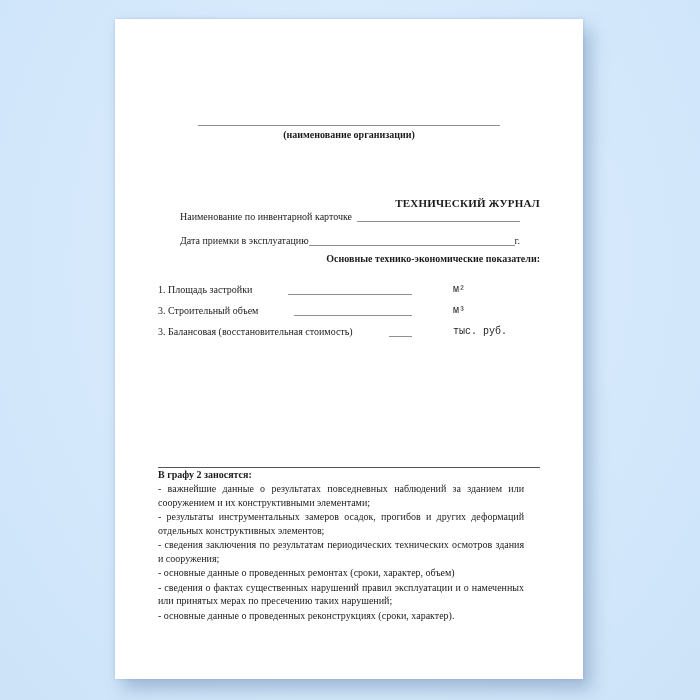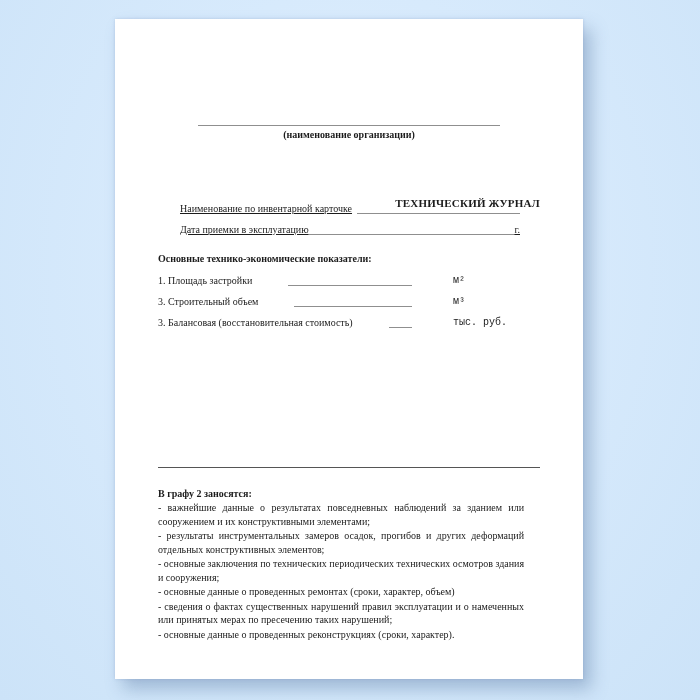--- a/index.html
+++ b/index.html
@@ -15,33 +15,33 @@
   }
   .sec{position:absolute;left:43px;right:43px;}
 
   .org-block{top:97px;}
   .org-line{width:302px;margin:0 auto;height:9px;border-bottom:1px solid #8f8f8f;}
   .org-caption{text-align:center;font-weight:bold;font-size:10px;margin-top:3px;}
 
   .title-block{top:145px;text-align:right;font-weight:bold;font-size:11px;line-height:13px;letter-spacing:.2px;margin-top:33px;}
 
   .fields-block{top:180px;}
-  .field-row{display:flex;margin:4px 20px 9px 22px;font-size:10px;line-height:12px;text-decoration:underline;}
+  .field-row{display:flex;margin:12px 20px 9px 22px;font-size:10px;line-height:12px;}
   .gap{width:5px;}
   .fill{flex:1;border-bottom:1px solid #8f8f8f;margin-bottom:1px;}
   .suffix{white-space:nowrap;}
 
   .ind-block{top:234px;}
-  .ind-heading{text-align:left;font-weight:bold;font-size:10px;line-height:12px;margin-bottom:10px;}
+  .ind-heading{text-align:right;font-weight:bold;font-size:10px;line-height:12px;margin-bottom:19px;}
   .ind-row{display:flex;margin-bottom:9px;font-size:10px;line-height:12px;gap:36px;}
   .ind-unit{width:92px;padding-left:5px;box-sizing:border-box;white-space:nowrap;font-family:Liberation Mono, monospace;}
 
   .notes-block{top:448px;}
   .rule{border-top:1px solid #555555;height:0;}
-  .notes-heading{font-weight:bold;font-size:10px;line-height:13px;margin-top:19px;}
+  .notes-heading{font-weight:bold;font-size:10px;line-height:13px;margin-top:0;}
   .note-p{font-size:10px;line-height:13.5px;text-align:justify;margin:1px 16px 0 0;}
 </style>
 </head>
 <body>
 
 <div class="sheet">
 
   <div class="sec org-block">
     <div class="org-line"></div>
     <div class="org-caption">(наименование организации)</div>
@@ -82,19 +82,19 @@
       <span class="fill"></span>
       <span class="ind-unit">тыс. руб.</span>
     </div>
   </div>
 
   <div class="sec notes-block">
     <div class="rule"></div>
     <div class="notes-heading">В графу 2 заносятся:</div>
     <p class="note-p">- важнейшие данные о результатах повседневных наблюдений за зданием или сооружением и их конструктивными элементами;</p>
     <p class="note-p">- результаты инструментальных замеров осадок, прогибов и других деформаций отдельных конструктивных элементов;</p>
-    <p class="note-p">- основные заключения по технических периодических технических осмотров здания и сооружения;</p>
+    <p class="note-p">- сведения заключения по результатам периодических технических осмотров здания и сооружения;</p>
     <p class="note-p">- основные данные о проведенных ремонтах (сроки, характер, объем)</p>
     <p class="note-p">- сведения о фактах существенных нарушений правил эксплуатации и о намеченных или принятых мерах по пресечению таких нарушений;</p>
     <p class="note-p">- основные данные о проведенных реконструкциях (сроки, характер).</p>
   </div>
 
 </div>
 
 </body></html>

